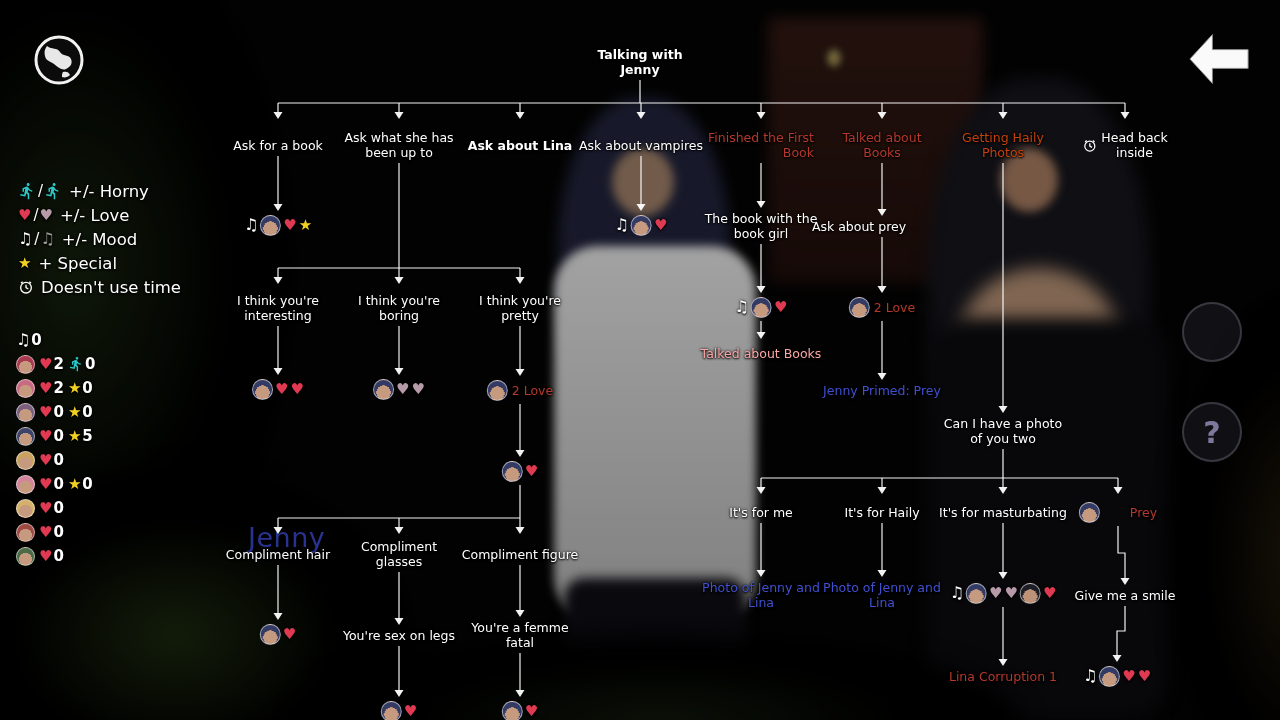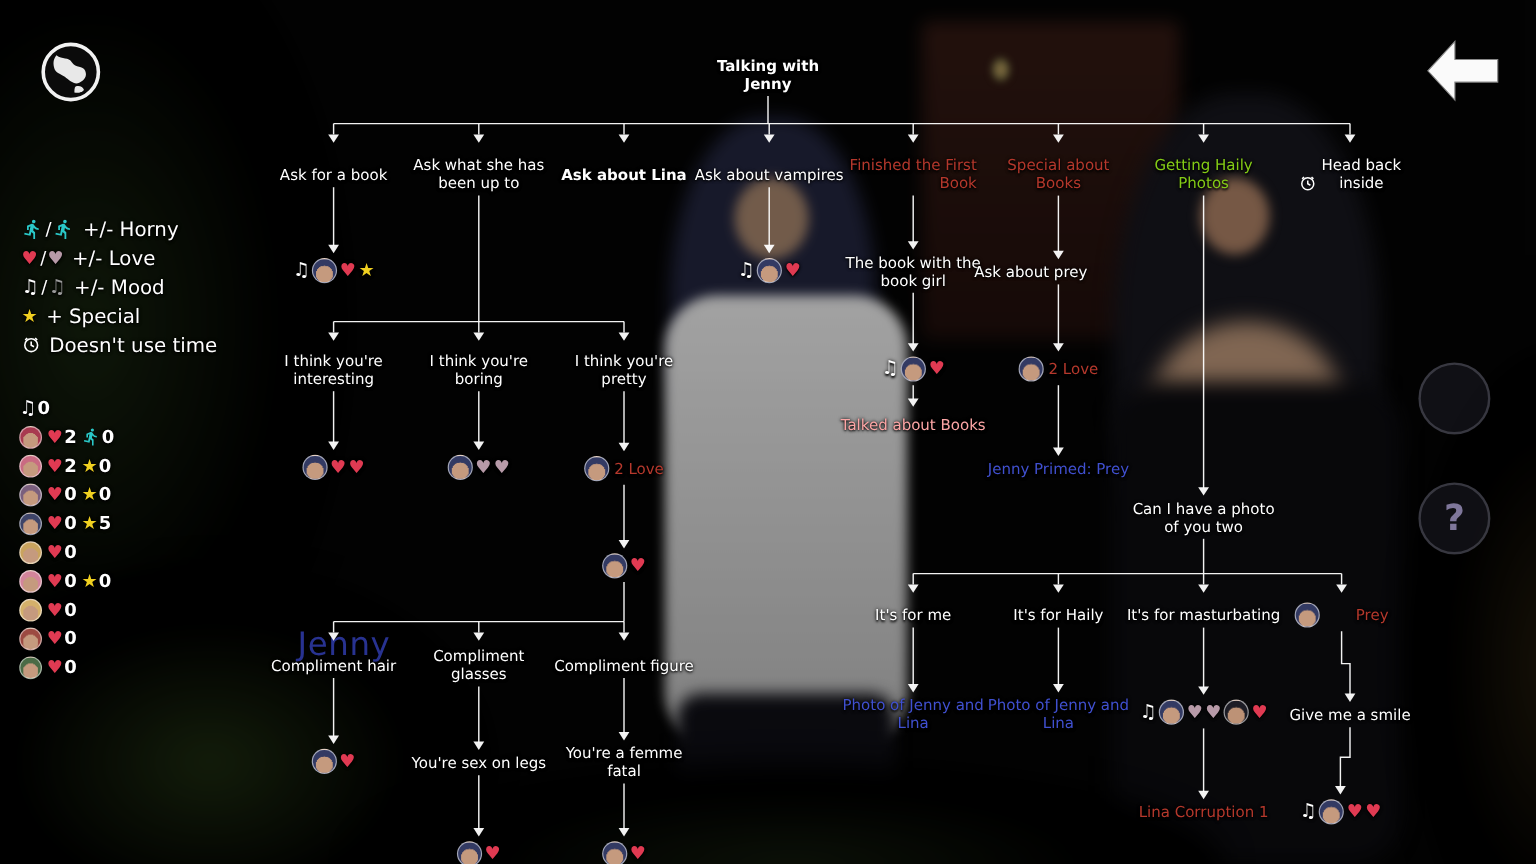--- a/index.html
+++ b/index.html
@@ -49,21 +49,21 @@
 
   
   #tree-layer{position:absolute;inset:0;z-index:3}
   #edges{position:absolute;inset:0}
   .tree-node{position:absolute;transform:translateX(-50%);color:#fff;font-size:12.5px;
           line-height:15px;text-align:center;white-space:nowrap;
           text-shadow:0 1px 2px #000,0 0 3px #000}
   .tree-node.bold{font-weight:bold}
   .tree-node.badges{display:flex;align-items:center;gap:2px;height:22px}
   .tree-node .badge-text{font-size:12.5px;margin-left:2px}
-  .tree-node.with-icon{display:flex;align-items:flex-end;gap:4px}
+  .tree-node.with-icon{display:flex;align-items:center;gap:4px}
   .tree-node.with-icon .txt-col{display:flex;flex-direction:column}
 
   .ic{display:inline-flex;align-items:center;justify-content:center;line-height:1;flex:none}
   .ic.heart{color:var(--heart);font-size:15px}
   .ic.heart-pale{color:var(--heart_pale);font-size:15px}
   .ic.star{color:var(--star);font-size:15px}
   .ic.note{color:#fff;font-size:16px}
   .ic.note-grey{color:var(--note_grey);font-size:16px}
   .ic.run{color:var(--run)}
   .ic.clock{color:#fff}
@@ -258,25 +258,25 @@
         </div>
       </div>
       <div class="tree-node" data-interactable="true" style="left: 761px; top: 130px; color: rgb(181, 56, 44); text-align: right;">
         <div class="txt-col">
           <div>Finished the First</div>
           <div>Book</div>
         </div>
       </div>
       <div class="tree-node" data-interactable="true" style="left: 882px; top: 130px; color: rgb(181, 56, 44);">
         <div class="txt-col">
-          <div>Special about</div>
+          <div>Talked about</div>
           <div>Books</div>
         </div>
       </div>
-      <div class="tree-node" data-interactable="true" style="left: 1003px; top: 130px; color: #84cc16;">
+      <div class="tree-node" data-interactable="true" style="left: 1003px; top: 130px; color: #c2410c;">
         <div class="txt-col">
           <div>Getting Haily</div>
           <div>Photos</div>
         </div>
       </div>
       <div class="tree-node with-icon" data-interactable="true" style="left: 1125px; top: 130px;">
         <span data-interactable="false" class="ic clock">
           <svg viewBox="0 0 24 24" width="15" height="15">
             <g fill="none" stroke="currentColor" stroke-width="2">
               <circle cx="12" cy="13" r="8"></circle>

